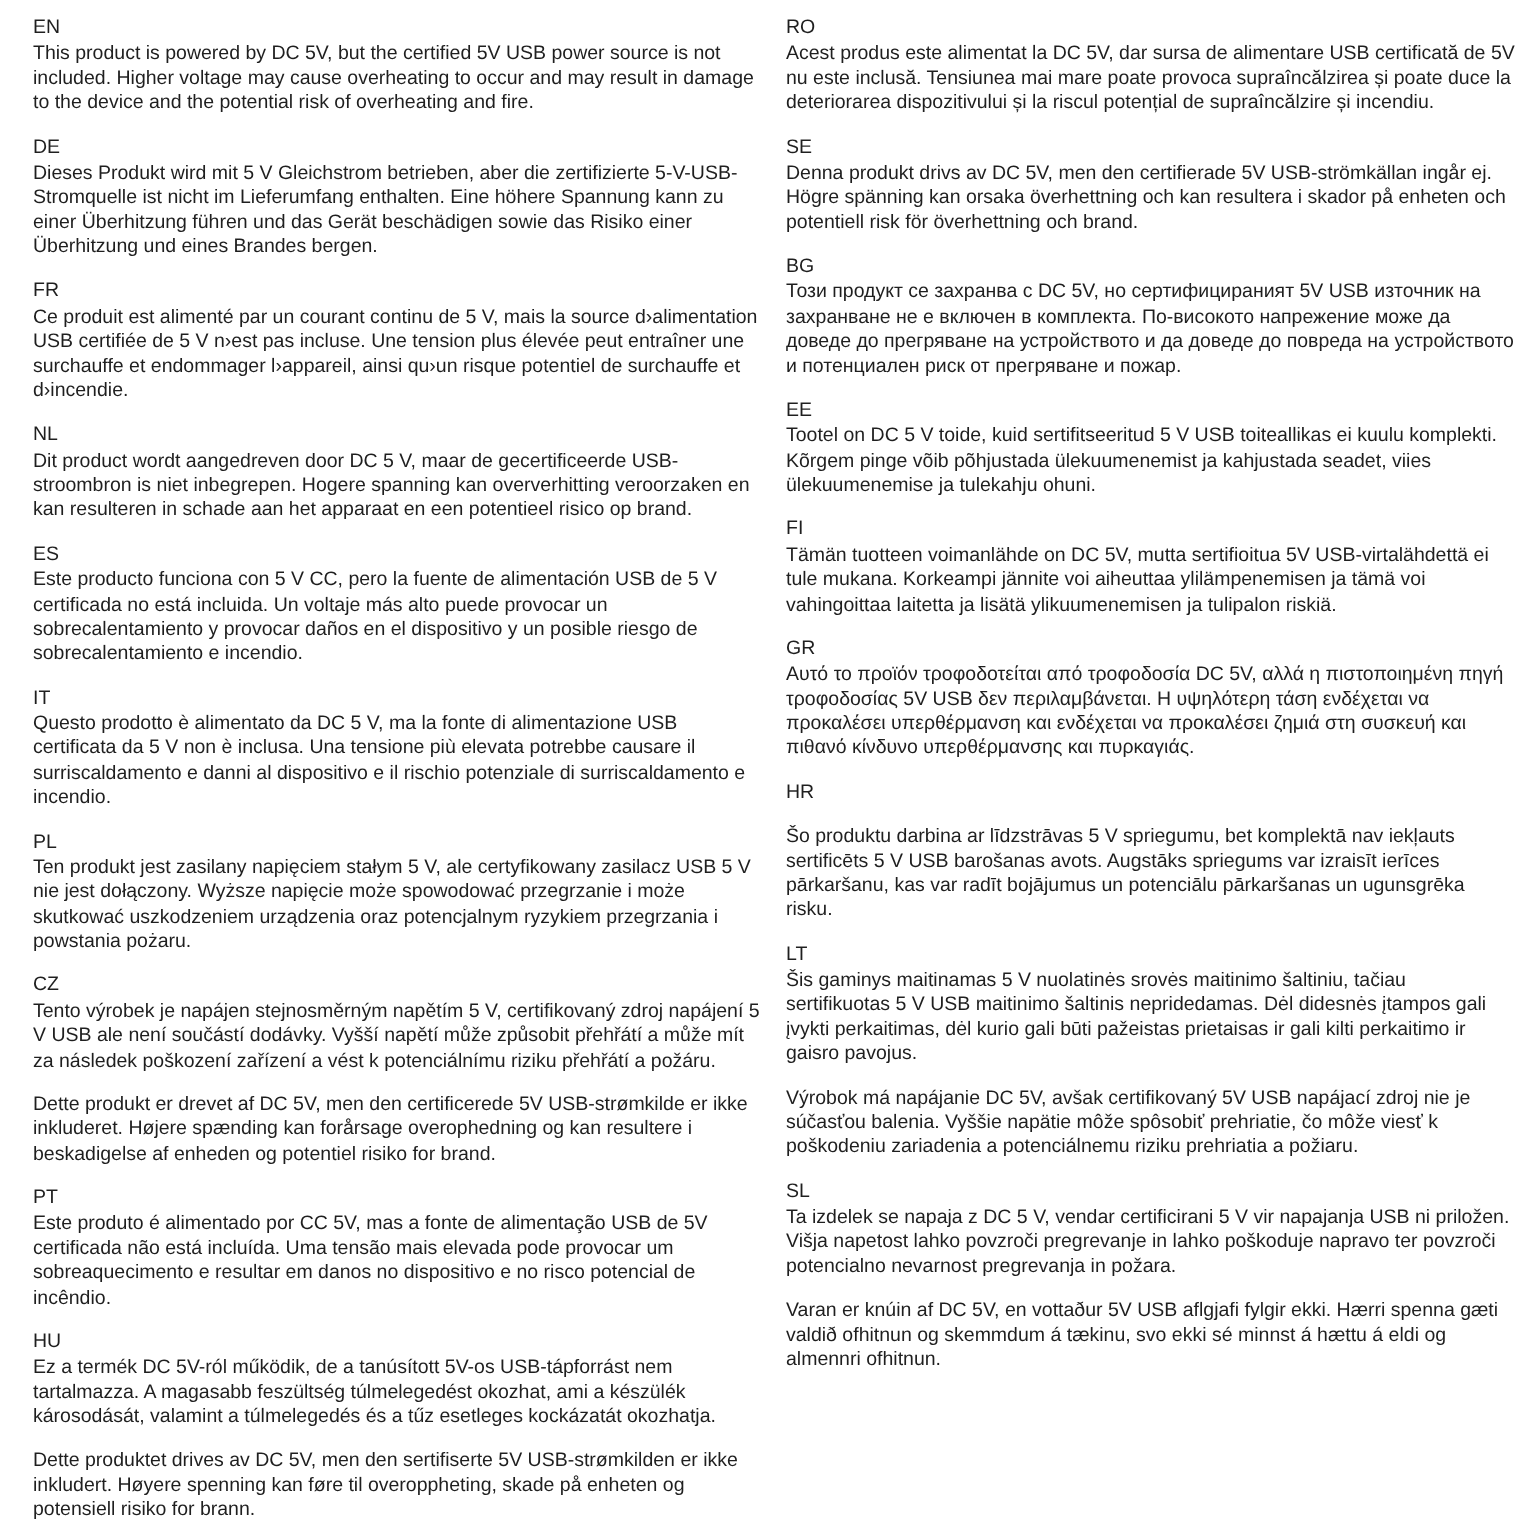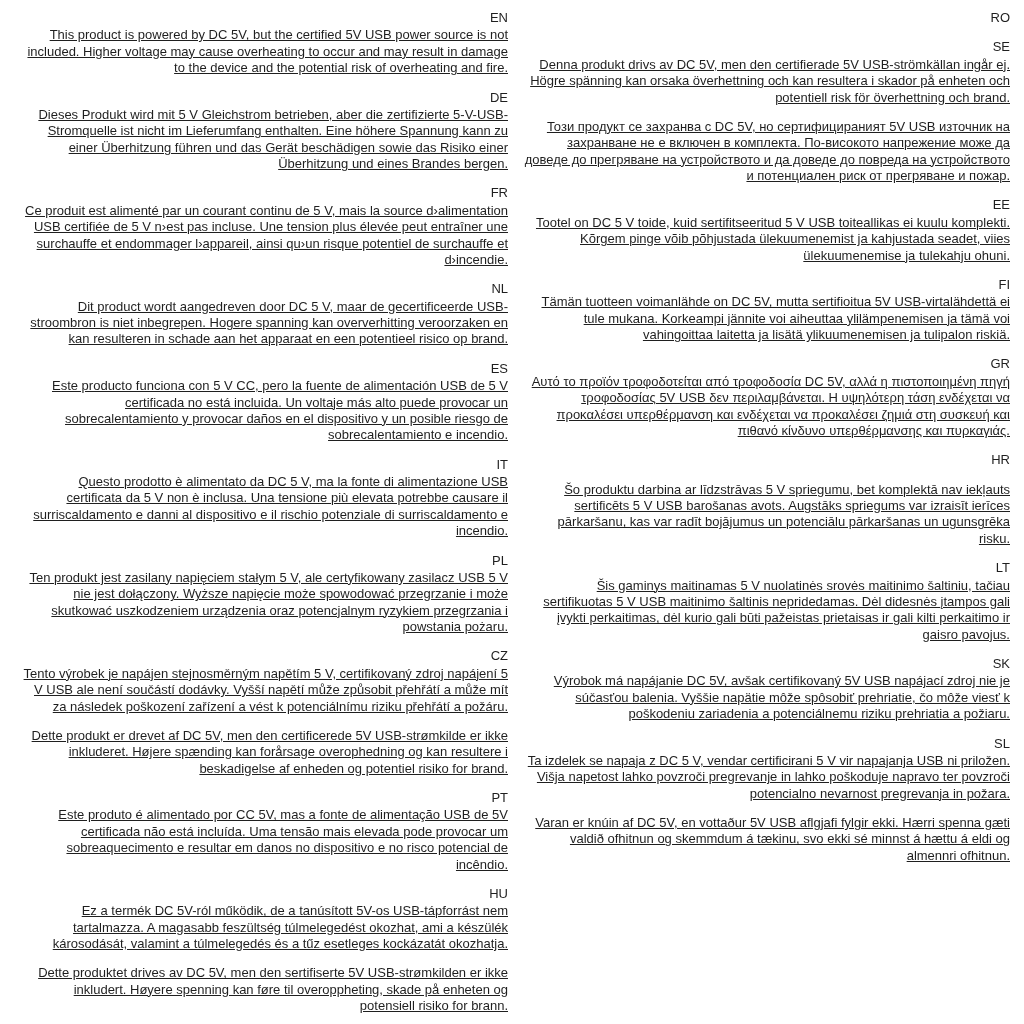--- a/index.html
+++ b/index.html
@@ -22,28 +22,26 @@
     padding: 10px 14px 8px 22px;
     display: flex;
     gap: 16px;
   }
   .col {
     flex: 1 1 0;
     min-width: 0;
   }
   .lang-block {
     margin: 0 0 13px 0;
-    text-align: right;
   }
   .lang-code {
     margin: 0 0 1px 0;
   }
   .lang-text {
     margin: 0;
-    text-decoration: underline;
   }
 </style>
 </head>
 <body>
 
 <div class="page">
 
   <div class="col">
     <section class="lang-block">
       <div class="lang-code">EN</div>
@@ -89,26 +87,28 @@
       <p class="lang-text">Ez a termék DC 5V-ról működik, de a tanúsított 5V-os USB-tápforrást nem tartalmazza. A magasabb feszültség túlmelegedést okozhat, ami a készülék károsodását, valamint a túlmelegedés és a tűz esetleges kockázatát okozhatja.</p>
     </section>
     <section class="lang-block">
       <p class="lang-text">Dette produktet drives av DC 5V, men den sertifiserte 5V USB-strømkilden er ikke inkludert. Høyere spenning kan føre til overoppheting, skade på enheten og potensiell risiko for brann.</p>
     </section>
   </div>
 
   <div class="col">
     <section class="lang-block">
       <div class="lang-code">RO</div>
+      <p class="lang-text">Acest produs este alimentat la DC 5V, dar sursa de alimentare USB certificată de 5V nu este inclusă. Tensiunea mai mare poate provoca supraîncălzirea și poate duce la deteriorarea dispozitivului și la riscul potențial de supraîncălzire și incendiu.</p>
     </section>
     <section class="lang-block">
       <div class="lang-code">SE</div>
       <p class="lang-text">Denna produkt drivs av DC 5V, men den certifierade 5V USB-strömkällan ingår ej. Högre spänning kan orsaka överhettning och kan resultera i skador på enheten och potentiell risk för överhettning och brand.</p>
     </section>
     <section class="lang-block">
+      <div class="lang-code">BG</div>
       <p class="lang-text">Този продукт се захранва с DC 5V, но сертифицираният 5V USB източник на захранване не е включен в комплекта. По-високото напрежение може да доведе до прегряване на устройството и да доведе до повреда на устройството и потенциален риск от прегряване и пожар.</p>
     </section>
     <section class="lang-block">
       <div class="lang-code">EE</div>
       <p class="lang-text">Tootel on DC 5 V toide, kuid sertifitseeritud 5 V USB toiteallikas ei kuulu komplekti. Kõrgem pinge võib põhjustada ülekuumenemist ja kahjustada seadet, viies ülekuumenemise ja tulekahju ohuni.</p>
     </section>
     <section class="lang-block">
       <div class="lang-code">FI</div>
       <p class="lang-text">Tämän tuotteen voimanlähde on DC 5V, mutta sertifioitua 5V USB-virtalähdettä ei tule mukana. Korkeampi jännite voi aiheuttaa ylilämpenemisen ja tämä voi vahingoittaa laitetta ja lisätä ylikuumenemisen ja tulipalon riskiä.</p>
     </section>
@@ -120,21 +120,20 @@
       <div class="lang-code">HR</div>
     </section>
     <section class="lang-block">
       <p class="lang-text">Šo produktu darbina ar līdzstrāvas 5 V spriegumu, bet komplektā nav iekļauts sertificēts 5 V USB barošanas avots. Augstāks spriegums var izraisīt ierīces pārkaršanu, kas var radīt bojājumus un potenciālu pārkaršanas un ugunsgrēka risku.</p>
     </section>
     <section class="lang-block">
       <div class="lang-code">LT</div>
       <p class="lang-text">Šis gaminys maitinamas 5 V nuolatinės srovės maitinimo šaltiniu, tačiau sertifikuotas 5 V USB maitinimo šaltinis nepridedamas. Dėl didesnės įtampos gali įvykti perkaitimas, dėl kurio gali būti pažeistas prietaisas ir gali kilti perkaitimo ir gaisro pavojus.</p>
     </section>
     <section class="lang-block">
-      <div class="lang-code">SK</div>
       <p class="lang-text">Výrobok má napájanie DC 5V, avšak certifikovaný 5V USB napájací zdroj nie je súčasťou balenia. Vyššie napätie môže spôsobiť prehriatie, čo môže viesť k poškodeniu zariadenia a potenciálnemu riziku prehriatia a požiaru.</p>
     </section>
     <section class="lang-block">
       <div class="lang-code">SL</div>
       <p class="lang-text">Ta izdelek se napaja z DC 5 V, vendar certificirani 5 V vir napajanja USB ni priložen. Višja napetost lahko povzroči pregrevanje in lahko poškoduje napravo ter povzroči potencialno nevarnost pregrevanja in požara.</p>
     </section>
     <section class="lang-block">
       <p class="lang-text">Varan er knúin af DC 5V, en vottaður 5V USB aflgjafi fylgir ekki. Hærri spenna gæti valdið ofhitnun og skemmdum á tækinu, svo ekki sé minnst á hættu á eldi og almennri ofhitnun.</p>
     </section>
   </div>

